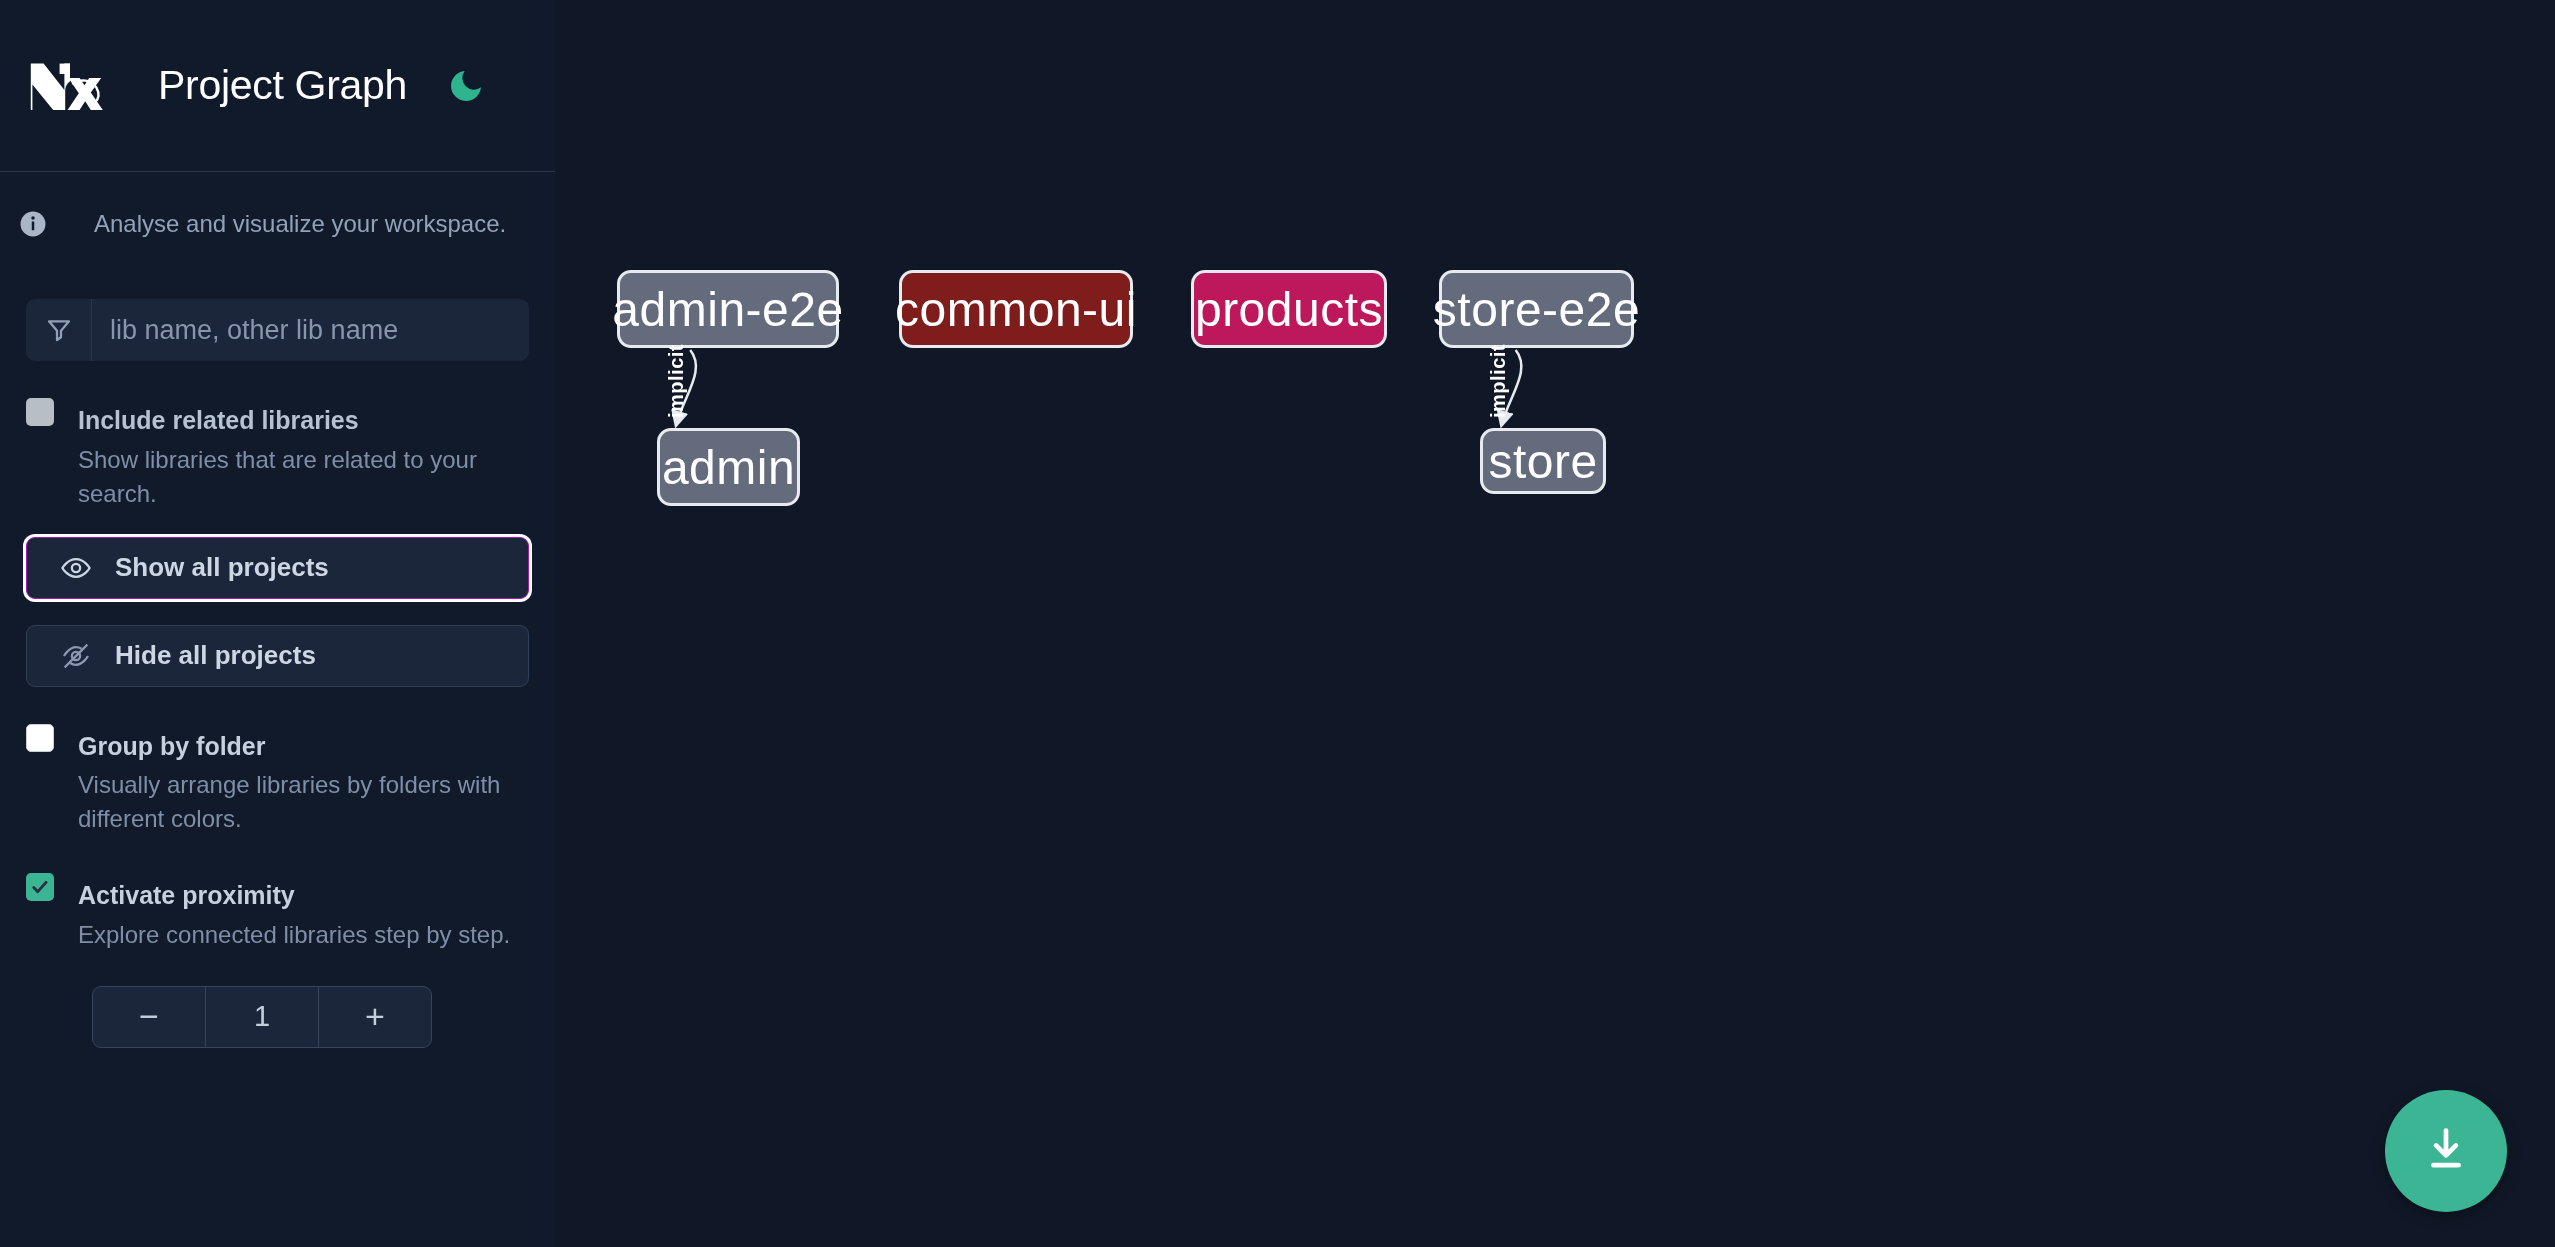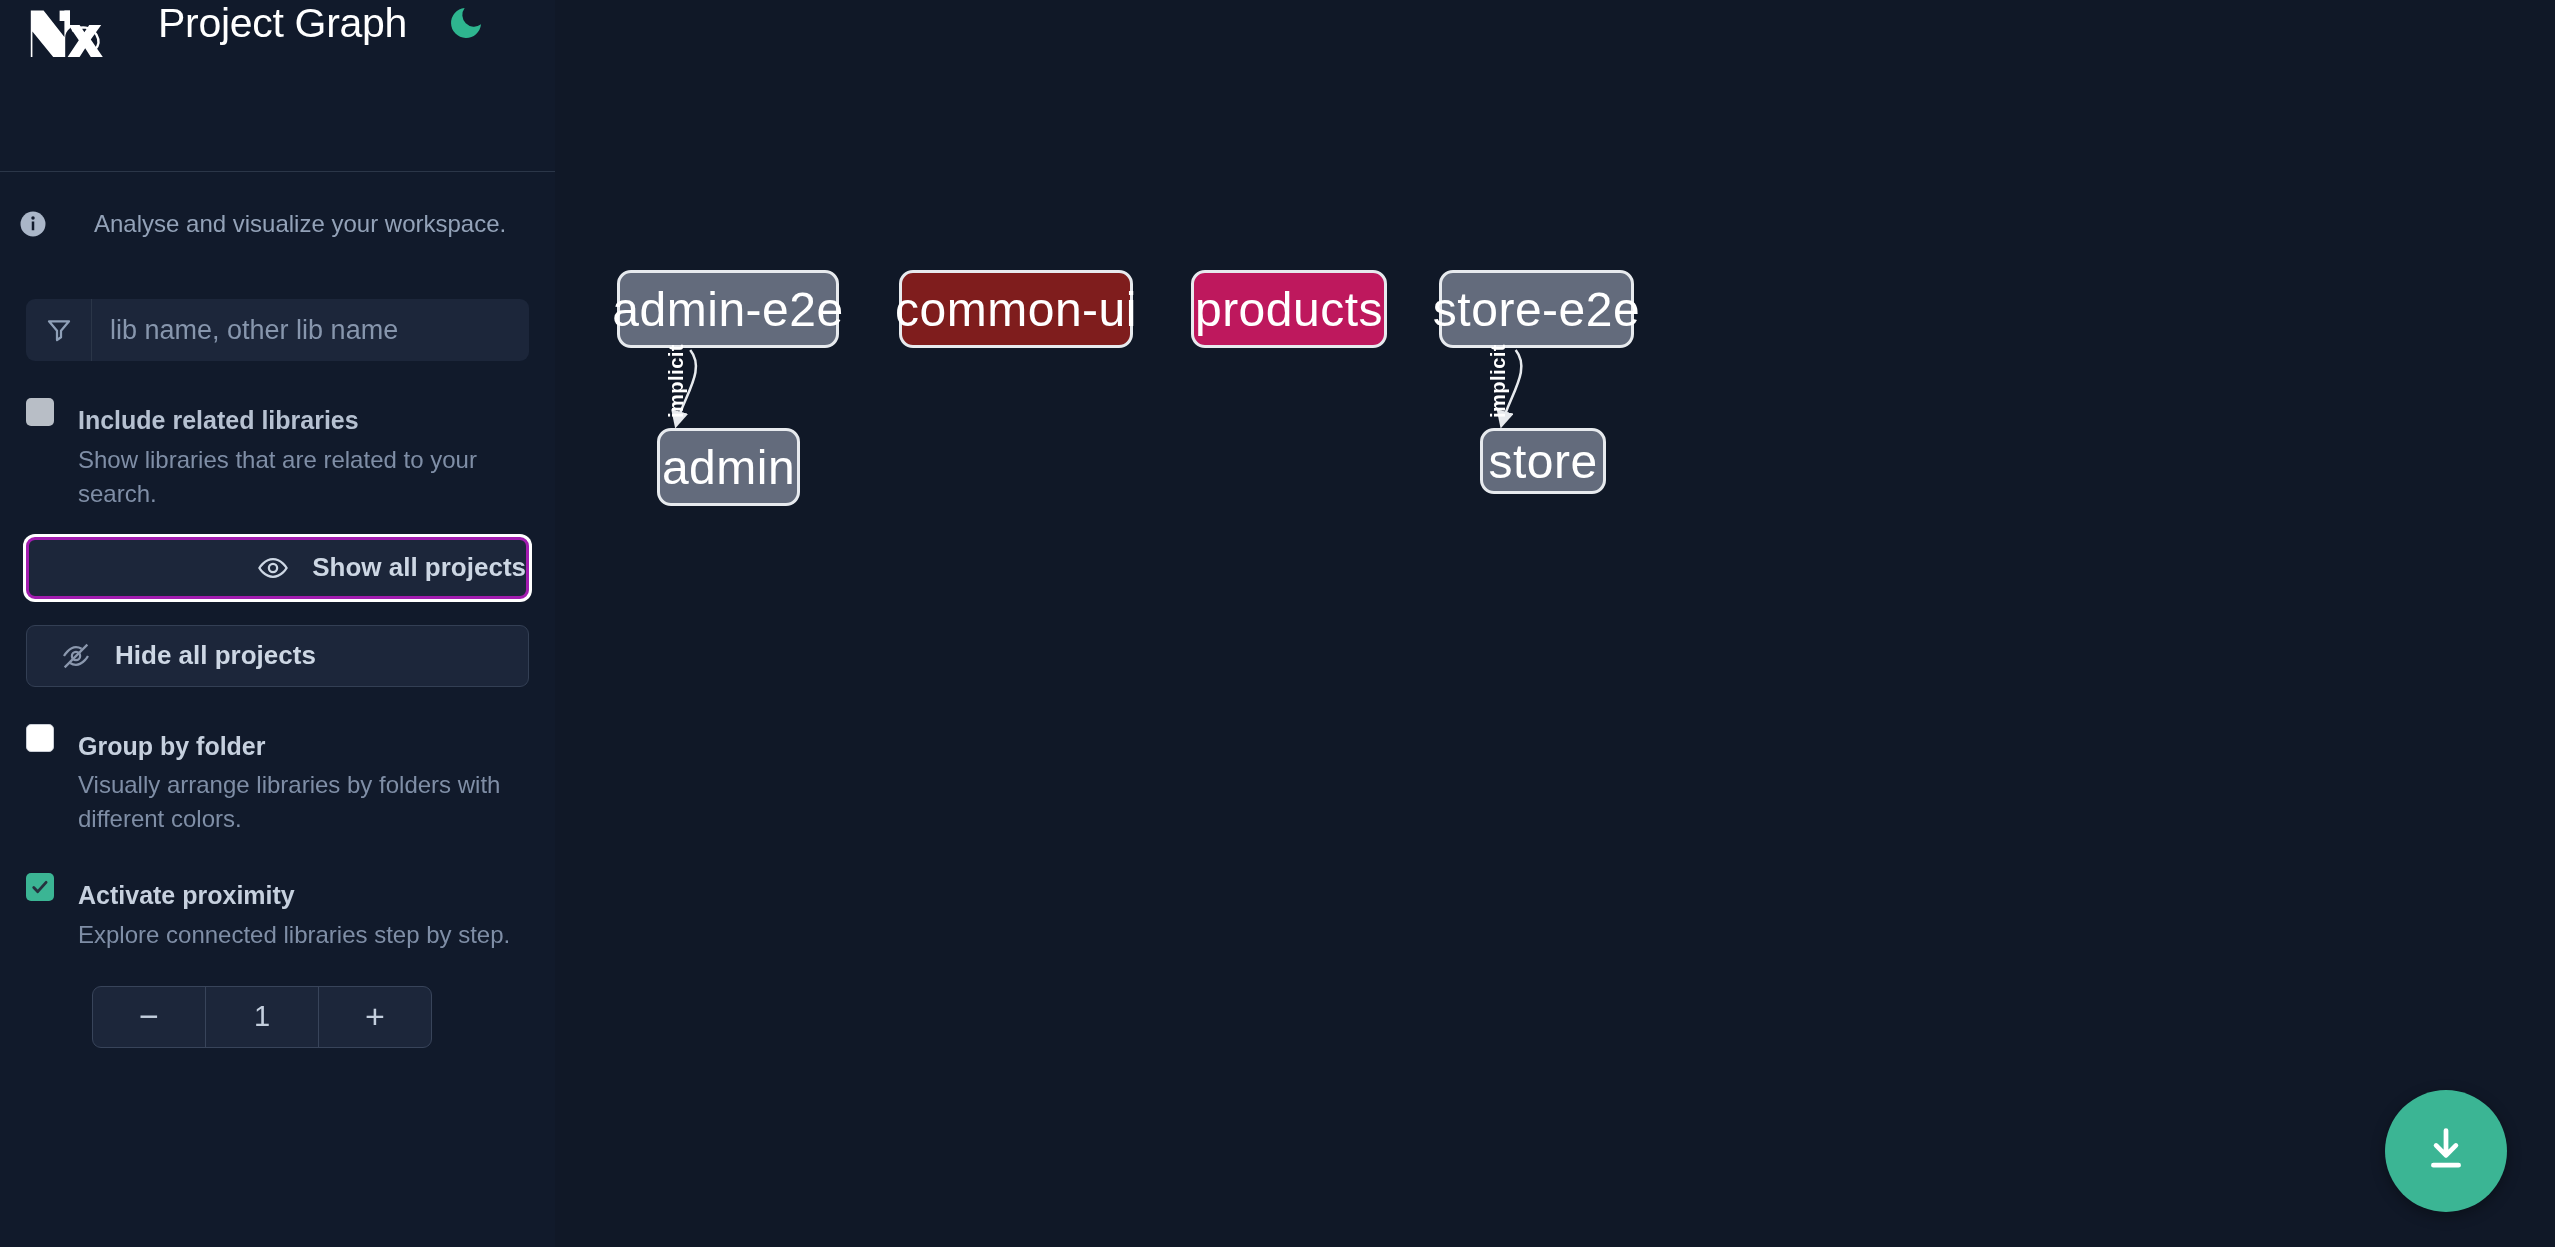--- a/index.html
+++ b/index.html
@@ -16,21 +16,21 @@
     position: relative;
     width: 555px;
     height: 1247px;
     background: #111a2b;
     flex: 0 0 555px;
     overflow: hidden;
   }
   .sb-header {
     height: 172px;
     display: flex;
-    align-items: flex-start;
+    align-items: center;
     padding-left: 26px;
     border-bottom: 1px solid #2b3648;
   }
   .nx-logo { width: 96px; height: 66px; flex: 0 0 96px; }
   .app-title {
     margin-left: 36px;
     color: #ffffff;
     font-size: 41px;
     font-weight: 400;
     letter-spacing: -0.3px;
@@ -132,23 +132,22 @@
     border: 1px solid #333f54;
     border-radius: 9px;
     padding-left: 32px;
     margin-top: 26px;
     cursor: pointer;
     color: #cdd7e4;
     font-size: 26px;
     font-weight: bold;
   }
   .proj-btn.focused {
-    border: 3px solid #a21caf;
+    border: 1px solid #a21caf;
     box-shadow: 0 0 0 3px #ffffff;
-    justify-content: flex-end;
   }
   .proj-btn .btn-icon {
     width: 34px; height: 34px; flex: 0 0 34px;
     margin-right: 22px;
     display: flex; align-items: center; justify-content: center;
   }
   .btn-label { white-space: nowrap; }
 
   
   .stepper {

